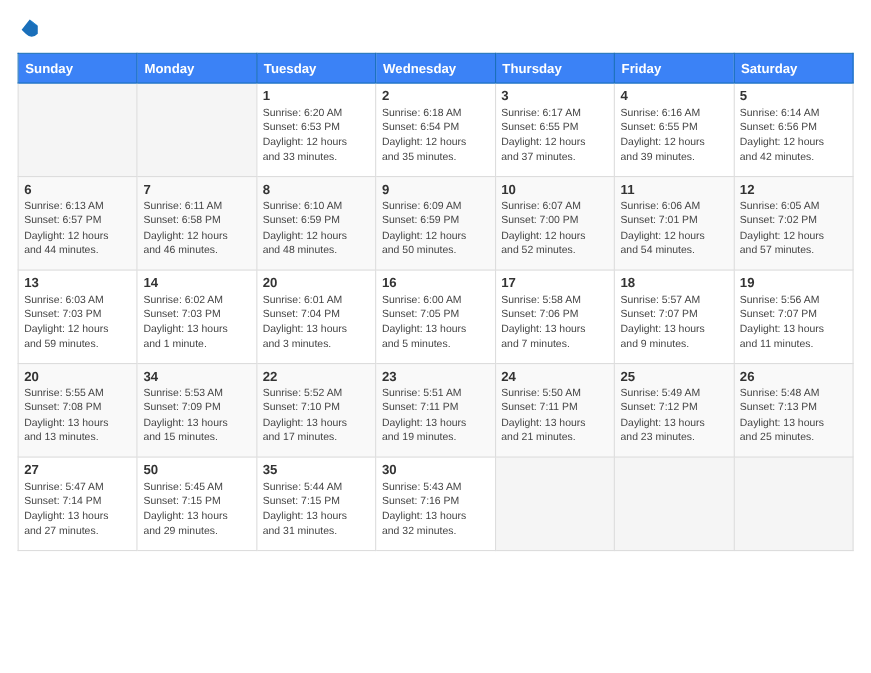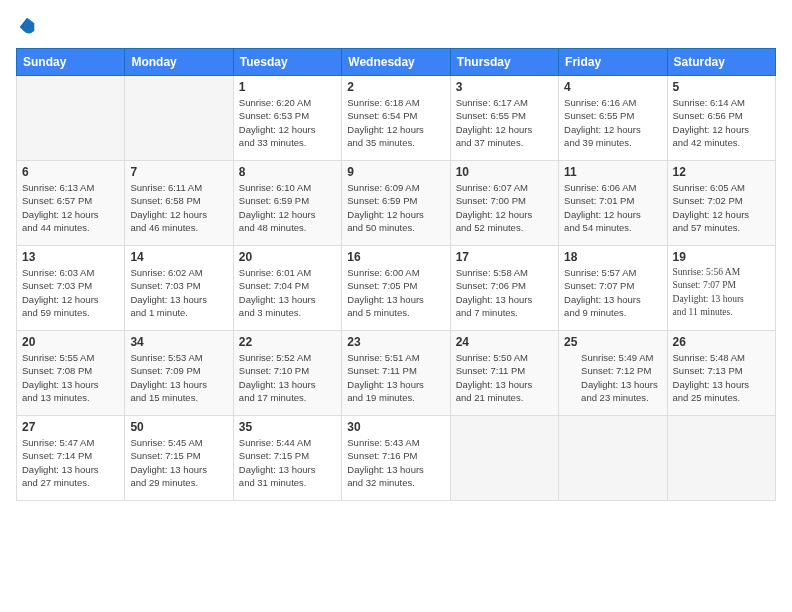--- a/index.html
+++ b/index.html
@@ -252,21 +252,21 @@
         </td>
         <td>
           <div class="day-number">18</div>
           <div class="day-info" style="white-space: pre-line;">Sunrise: 5:57 AM
 Sunset: 7:07 PM
 Daylight: 13 hours
 and 9 minutes.</div>
         </td>
         <td>
           <div class="day-number">19</div>
-          <div class="day-info" style="white-space: pre-line; font-family: Liberation Serif, serif;">Sunrise: 5:56 AM
+          <div class="day-info" style="white-space: pre-line;">Sunrise: 5:56 AM
 Sunset: 7:07 PM
 Daylight: 13 hours
 and 11 minutes.</div>
         </td>
       </tr>
       <tr class="week-row">
         <td>
           <div class="day-number">20</div>
           <div class="day-info" style="white-space: pre-line;">Sunrise: 5:55 AM
 Sunset: 7:08 PM
@@ -296,21 +296,21 @@
         </td>
         <td>
           <div class="day-number">24</div>
           <div class="day-info" style="white-space: pre-line;">Sunrise: 5:50 AM
 Sunset: 7:11 PM
 Daylight: 13 hours
 and 21 minutes.</div>
         </td>
         <td>
           <div class="day-number">25</div>
-          <div class="day-info" style="white-space: pre-line; margin-left: 17px;">Sunrise: 5:49 AM
+          <div class="day-info" style="white-space: pre-line;">Sunrise: 5:49 AM
 Sunset: 7:12 PM
 Daylight: 13 hours
 and 23 minutes.</div>
         </td>
         <td>
           <div class="day-number">26</div>
           <div class="day-info" style="white-space: pre-line;">Sunrise: 5:48 AM
 Sunset: 7:13 PM
 Daylight: 13 hours
 and 25 minutes.</div>

